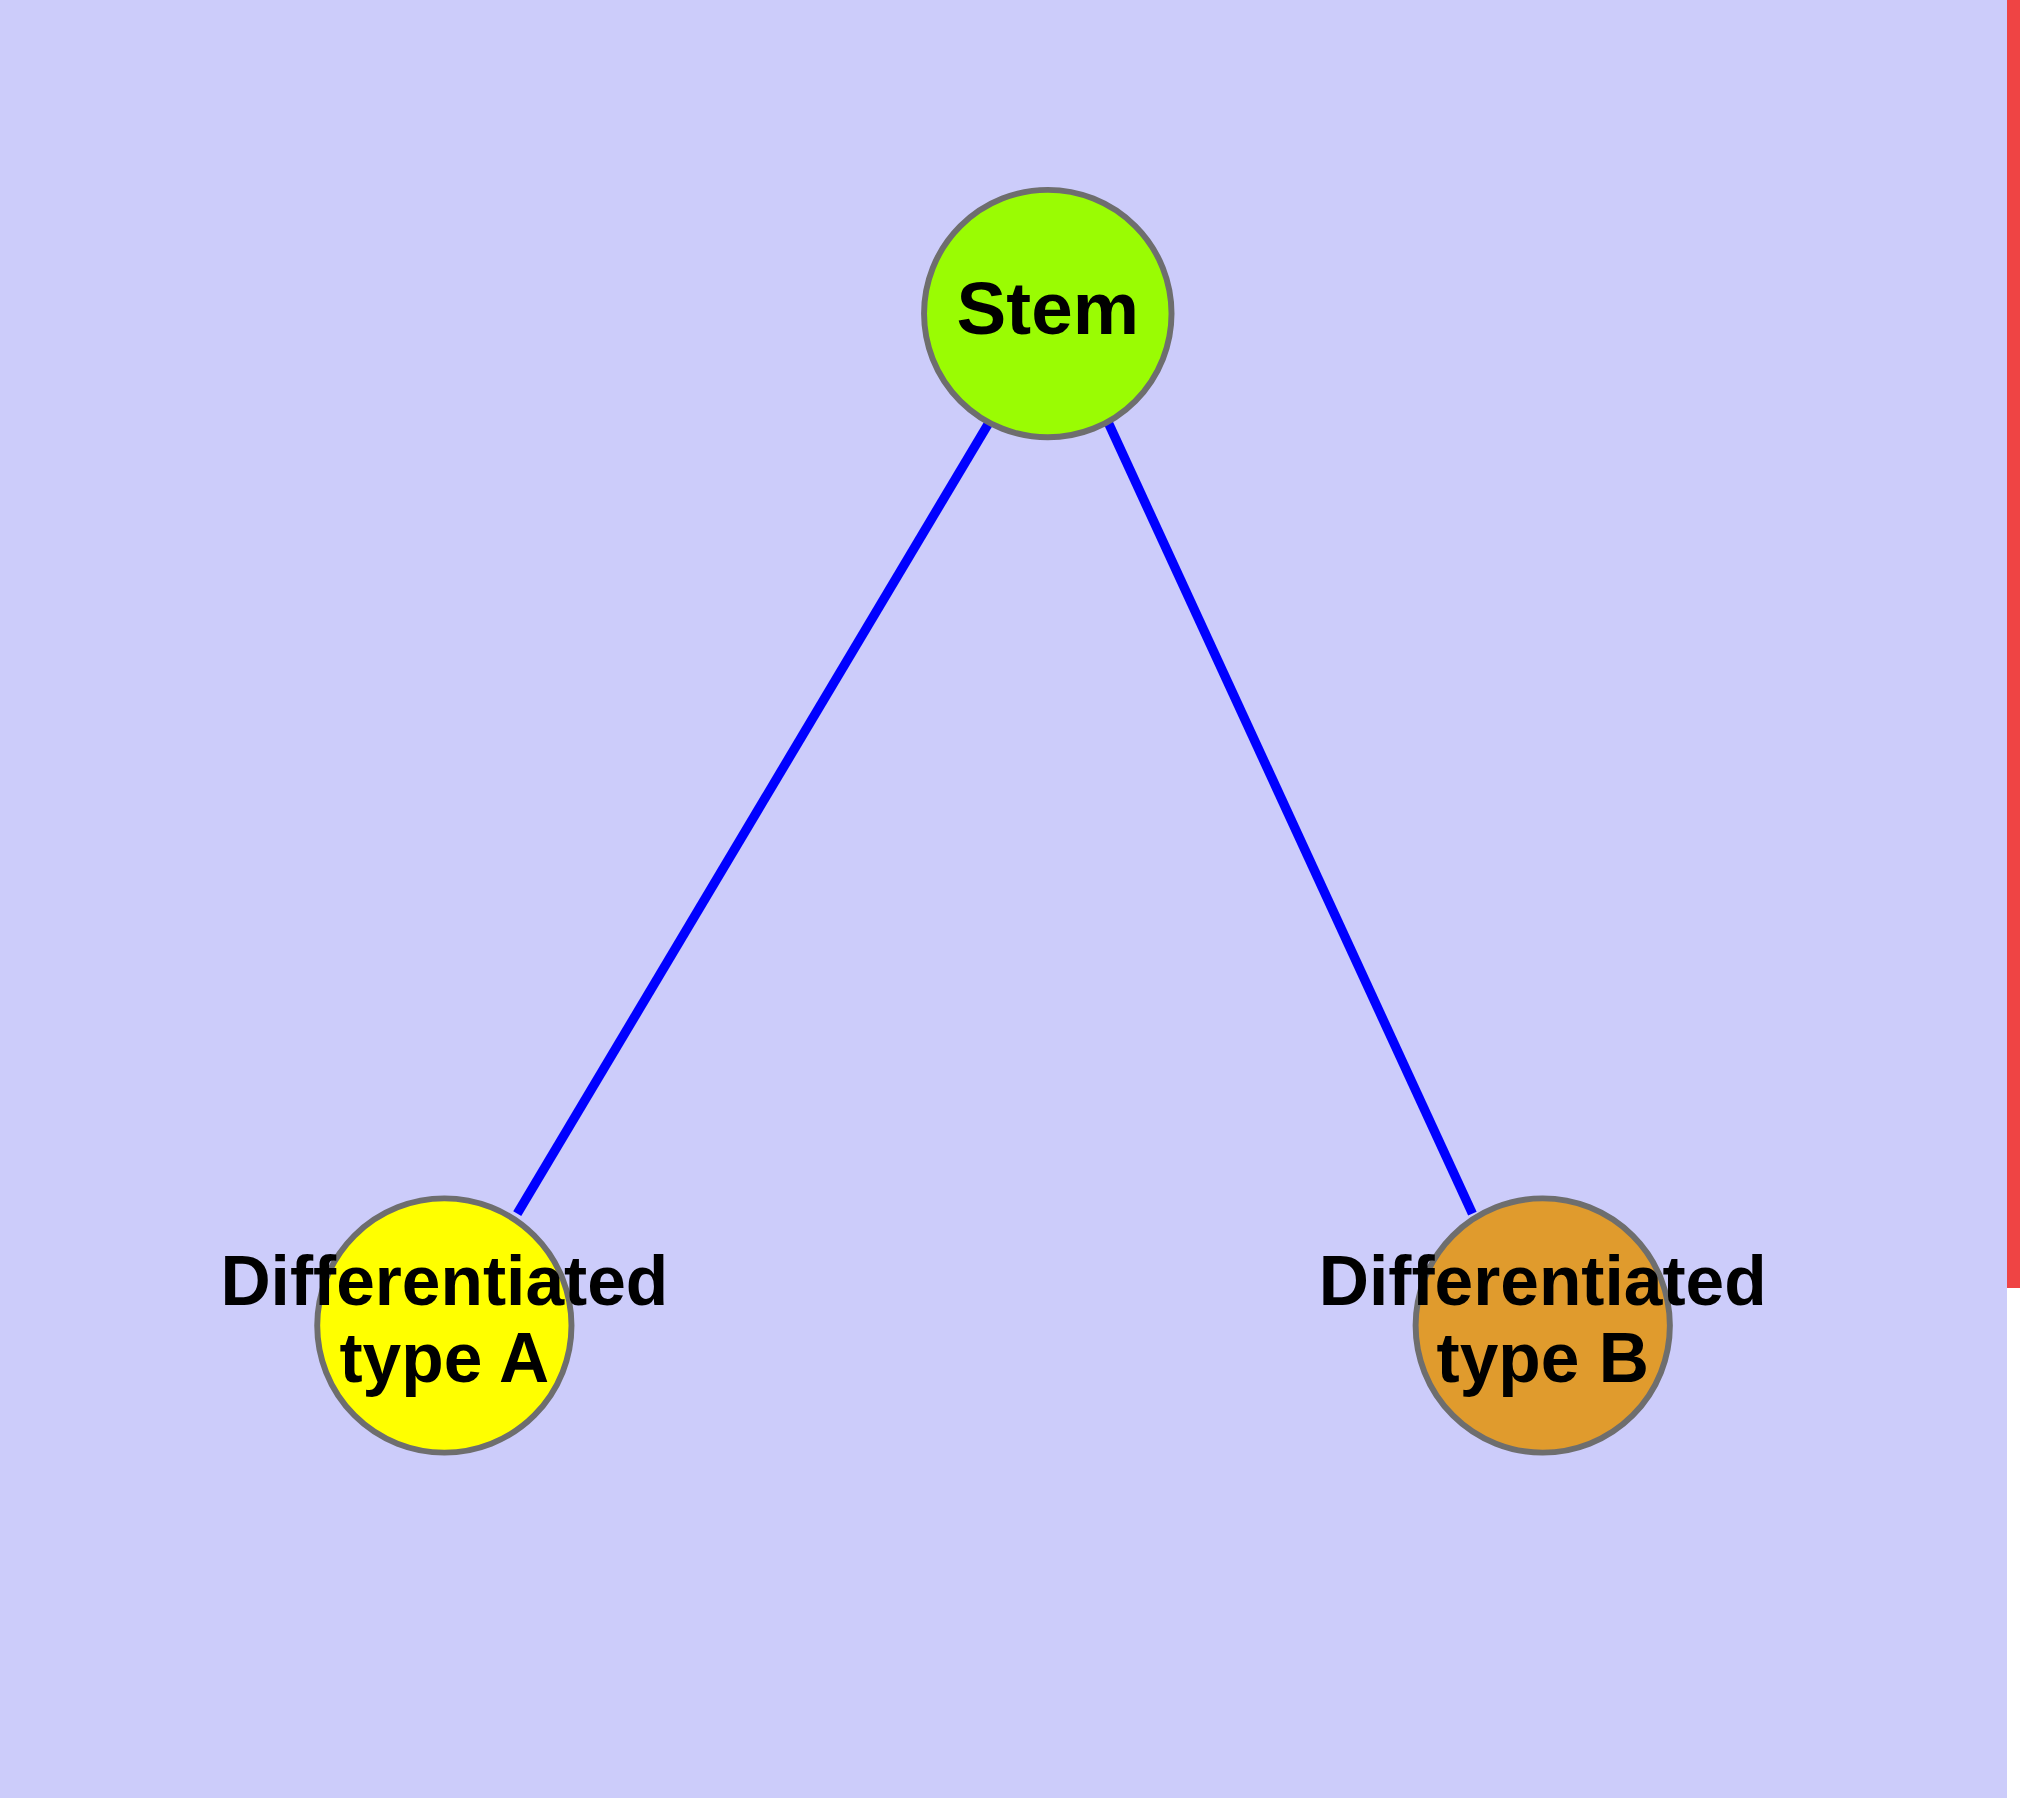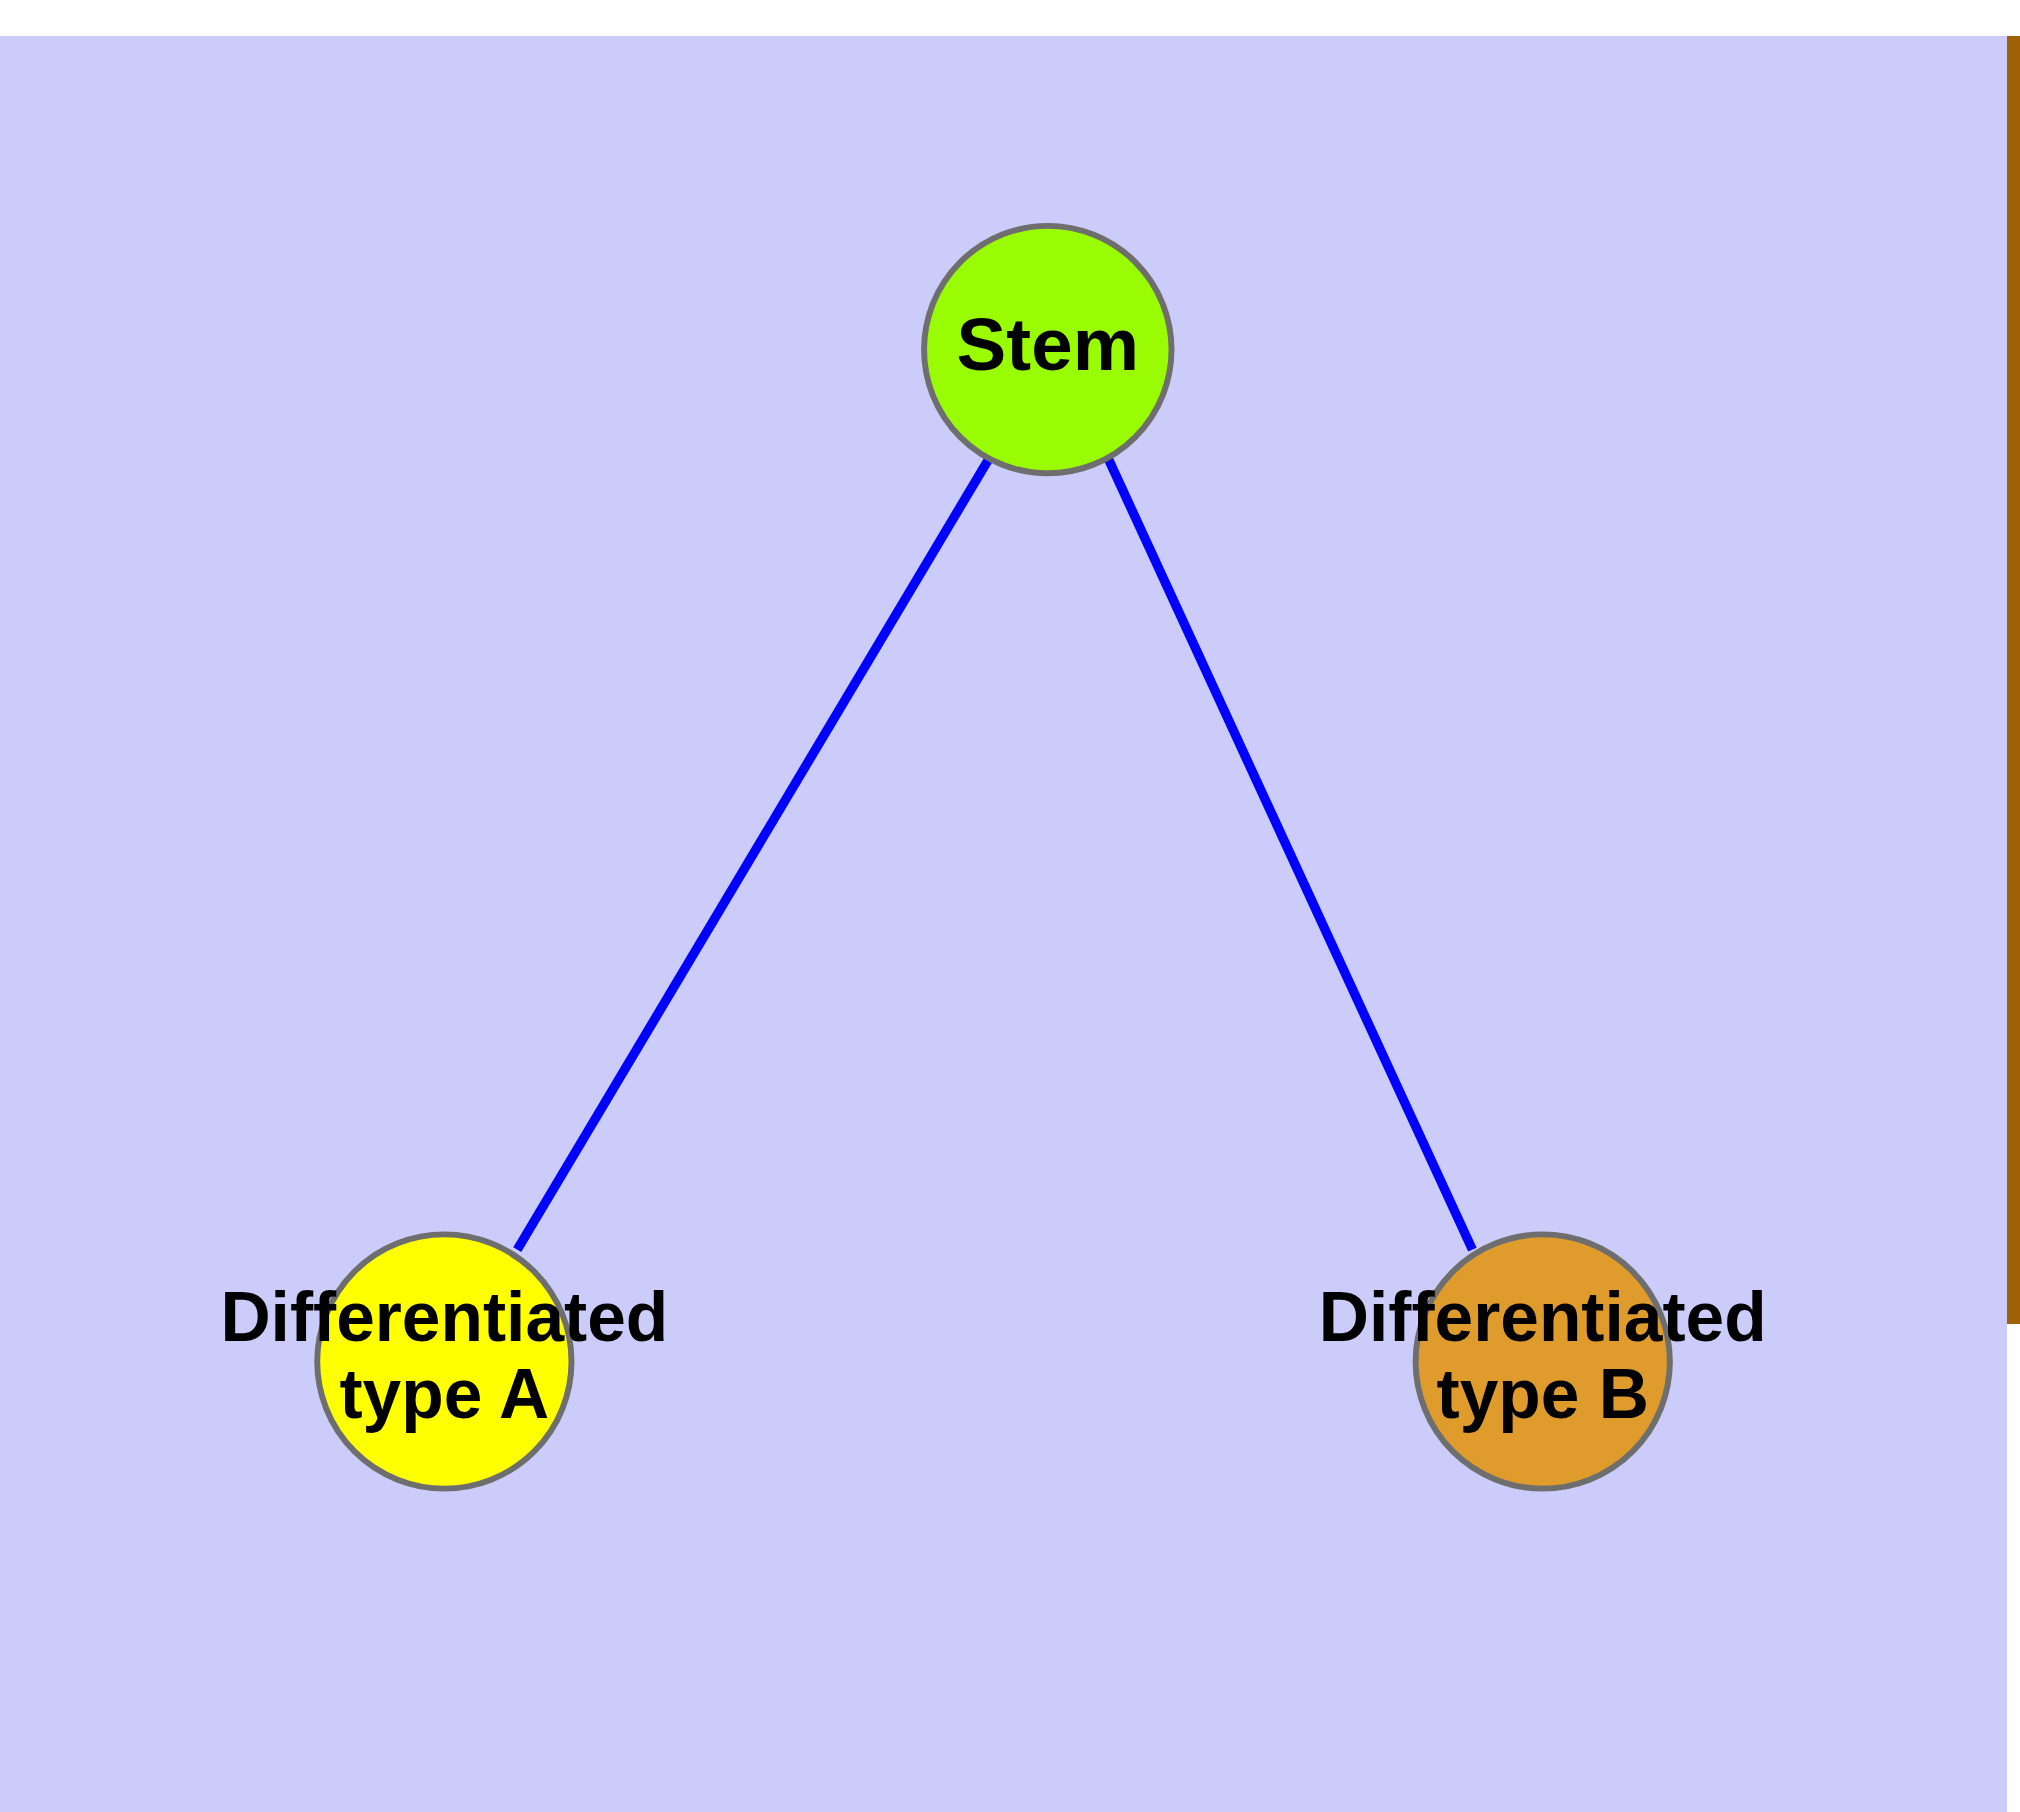--- a/index.html
+++ b/index.html
@@ -11,22 +11,21 @@
   body {
     width: 2021px;
     height: 1812px;
     overflow: hidden;
     font-family: "Liberation Sans", "DejaVu Sans", sans-serif;
   }
   #canvas {
     position: relative;
     width: 2021px;
     height: 1288px;
-    background: #a16207;
-    margin-top: 36px;
+    background: #ef4444;
   }
   #plot-area {
     position: absolute;
     left: 0;
     top: 0;
     width: 2007px;
     height: 1798px;
     background: #ccccfa;
   }
   #graph-svg {

